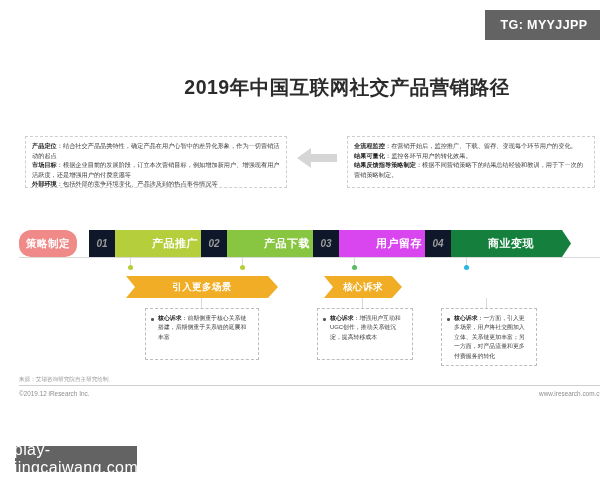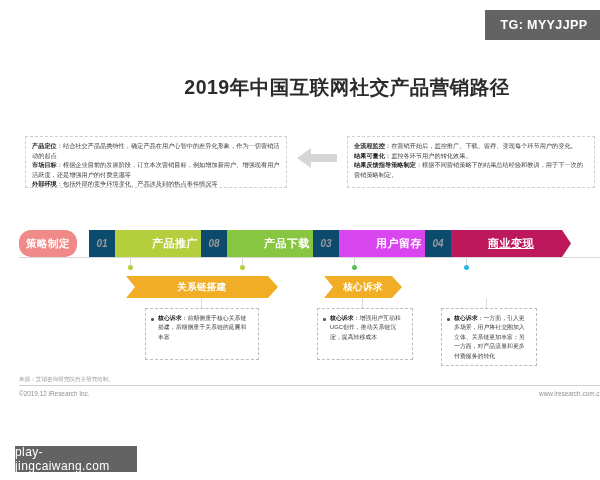--- a/index.html
+++ b/index.html
@@ -11,21 +11,21 @@
   }
   .canvas{position:absolute;left:11px;top:0;width:600px;height:480px;background:#fff;}
 
   
   .wm{
     position:absolute;background:#636363;color:#fff;
     font-size:12px;letter-spacing:.4px;
     display:flex;align-items:center;justify-content:center;
   }
   .wm-tg{right:8px;top:10px;width:118px;height:30px;font-weight:bold;font-size:12.5px;}
-  .wm-play{left:4px;bottom:8px;width:122px;height:26px;font-size:12px;}
+  .wm-play{left:4px;bottom:8px;width:122px;height:26px;font-size:16px;}
 
   
   .title{
     position:absolute;left:0;top:74px;width:600px;
     text-align:center;font-size:19.5px;font-weight:bold;
     color:#2b2b2b;letter-spacing:.5px;padding-left:36px;
   }
 
   
   .tbox{
@@ -54,21 +54,21 @@
     position:absolute;height:27px;color:#fff;font-weight:bold;
     font-size:10.5px;display:flex;align-items:center;justify-content:center;
     letter-spacing:.5px;
     border-radius:12px;
   }
   .cap-start{left:8px;top:0;width:58px;background:#ef8a88;}
   .cap-end{left:534px;top:0;width:58px;background:#ef8a88;}
 
   .numwrap{position:absolute;top:0;height:27px;display:flex;align-items:center;}
   .num{
-    width:26px;height:27px;background:#0c4a6e;color:#9b9b9b;
+    width:26px;height:27px;background:#0f172a;color:#9b9b9b;
     font-style:italic;font-weight:bold;font-size:10px;
     display:flex;align-items:center;justify-content:center;
   }
   .chev{
     height:27px;color:#fff;font-weight:bold;font-size:11px;
     display:flex;align-items:center;justify-content:center;
     padding:0 16px 0 16px;
     clip-path:polygon(0 0, calc(100% - 9px) 0, 100% 50%, calc(100% - 9px) 100%, 0 100%);
     letter-spacing:.5px;
   }
@@ -135,44 +135,44 @@
   <div class="baseline"></div>
 
   <div class="stage-row">
     <div class="cap cap-start">策略制定</div>
 
     <div class="numwrap" id="st0" style="left:78px;">
       <div class="num">01</div>
       <div class="chev" id="ch0" style="background: rgb(181, 207, 60); width: 88px;">产品推广</div>
     </div>
     <div class="numwrap" id="st1" style="left:190px;">
-      <div class="num">08</div>
+      <div class="num">02</div>
       <div class="chev" id="ch1" style="background: rgb(136, 197, 64); width: 88px;">产品下载</div>
     </div>
     <div class="numwrap" id="st2" style="left:302px;">
       <div class="num">03</div>
       <div class="chev" id="ch2" style="background: #d946ef; width: 88px;">用户留存</div>
     </div>
     <div class="numwrap" id="st3" style="left:414px;">
       <div class="num">04</div>
-      <div class="chev" id="ch3" style="background: #be185d; width: 88px; text-decoration: underline;">商业变现</div>
+      <div class="chev" id="ch3" style="background: #15803d; width: 88px;">商业变现</div>
     </div>
 
   </div>
 
   <div class="connector" style="left:119px;top:258px;height:10px;"></div>
   <div class="dot" id="dot0a" style="left: 117px; top: 265px; background: rgb(181, 207, 60);"></div>
   <div class="connector" style="left:231px;top:258px;height:10px;"></div>
   <div class="dot" id="dot0b" style="left: 229px; top: 265px; background: rgb(181, 207, 60);"></div>
   <div class="connector" style="left:343px;top:258px;height:10px;"></div>
   <div class="dot" id="dot1" style="left: 341px; top: 265px; background: rgb(92, 187, 95);"></div>
   <div class="connector" style="left:455px;top:258px;height:10px;"></div>
   <div class="dot" id="dot2" style="left: 453px; top: 265px; background: rgb(41, 180, 232);"></div>
 
-  <div class="chain" style="left:115px;top:276px;width:152px;">关系链搭建</div>
+  <div class="chain" style="left:115px;top:276px;width:152px;">引入更多场景</div>
   <div class="chain" style="left:313px;top:276px;width:78px;">核心诉求</div>
 
   <div class="connector" style="left:190px;top:298px;height:10px;"></div>
   <div class="connector" style="left:351px;top:298px;height:10px;"></div>
   <div class="connector" style="left:475px;top:298px;height:10px;"></div>
 
   <div class="needbox" style="left:134px;top:308px;width:114px;height:52px;">
     <b>核心诉求</b><span>：前期侧重于核心关系链搭建，后期侧重于关系链的延展和丰富</span>
   </div>
   <div class="needbox" style="left:306px;top:308px;width:96px;height:52px;">

